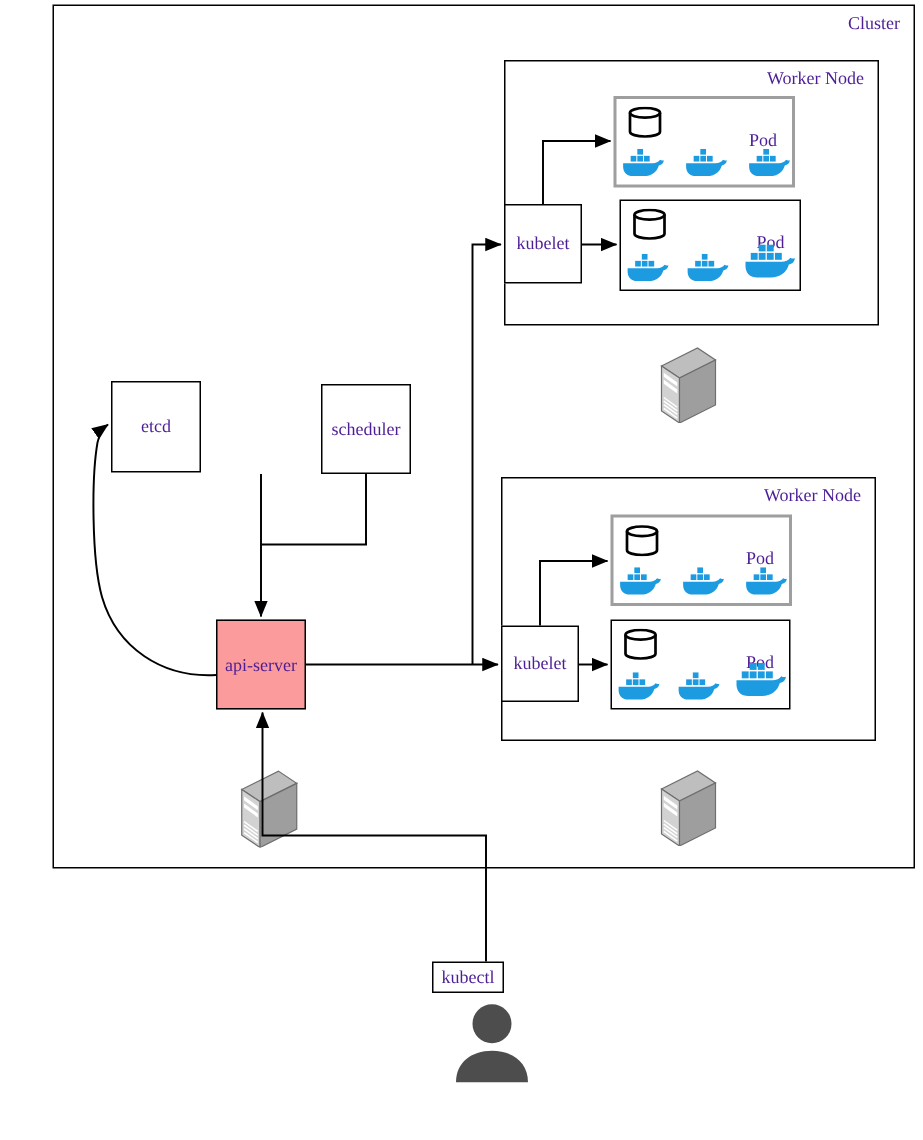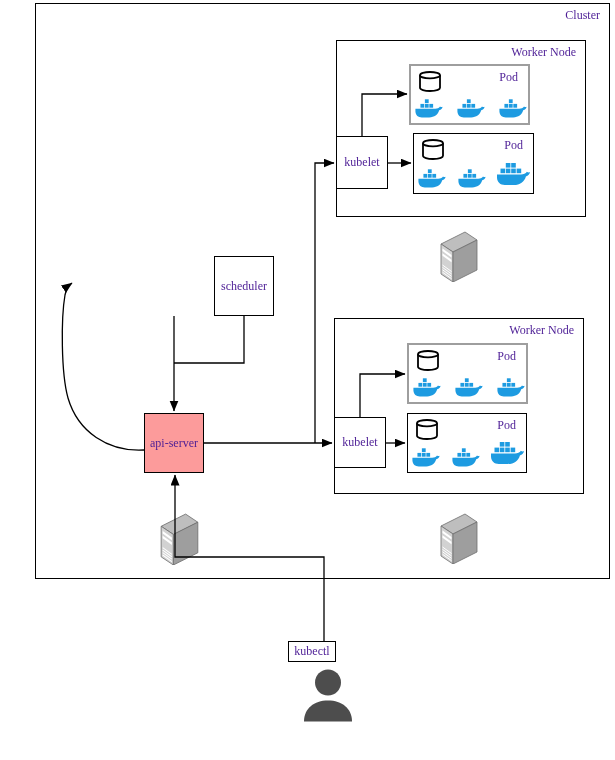--- a/index.html
+++ b/index.html
@@ -6,21 +6,21 @@
   #canvas{
     position:relative;width:615px;height:760px;background:#fff;overflow:hidden;
     font-family:Liberation Serif, serif;font-size:12px;color:#4c1d95;
   }
   .box{position:absolute;box-sizing:border-box;border:1.3px solid #000;background:#fff;}
   .transparent{background:transparent;}
   .corner-label{position:absolute;top:4px;right:9px;white-space:nowrap;}
   .cbox{display:flex;align-items:center;justify-content:center;text-align:center;line-height:1.25;padding:2px;}
   .pod{border:1.3px solid #000;}
   .pod-gray{border:2px solid var(--pod-border-gray,#9e9e9e);}
-  .pod-label{position:absolute;top:4px;right:10px;}
+  .pod-label{position:absolute;top:20px;right:10px;}
   .api{background:var(--api-server-fill,#fc9b9b);}
   .cyl{position:absolute;left:7px;top:5px;width:24px;height:21px;}
   .whale-i{position:absolute;fill:var(--docker-blue,#1d9be1);}
   .sm{width:28px;height:22px;}
   .lg{width:35px;height:28px;}
   .icon{position:absolute;}
   .connectors{position:absolute;left:0;top:0;pointer-events:none;}
   .server-front{fill:var(--server-front,#d2d2d2);}
   .server-side{fill:var(--server-side,#9e9e9e);}
   .server-top{fill:var(--server-top,#bebebe);}
@@ -146,20 +146,21 @@
         <use href="#whale-sm-def"></use>
       </svg>
     <svg class="whale-i lg" style="left:82px;top:28px" viewBox="0 0 34 28">
         <use href="#whale-lg-def"></use>
       </svg>
   </div>
 
   <div class="box cbox" style="left:336px;top:136px;width:52px;height:53px">kubelet</div>
   <div class="box cbox" style="left:334px;top:417px;width:52px;height:51px">kubelet</div>
 
+  <div class="box cbox" style="left:74px;top:254px;width:60px;height:61px">etcd</div>
   <div class="box cbox api" style="left:144px;top:413px;width:60px;height:60px">api-server</div>
   <div class="box cbox" style="left:214px;top:256px;width:60px;height:60px">scheduler</div>
 
   <div class="box cbox" style="left:288px;top:641px;width:48px;height:21px">kubectl</div>
 
   <svg class="icon" style="left:157px;top:510px;width:45px;height:55px" viewBox="0 0 44 54">
       <use href="#server-def"></use>
     </svg>
   <svg class="icon" style="left:437px;top:228px;width:44px;height:54px" viewBox="0 0 44 54">
       <use href="#server-def"></use>

